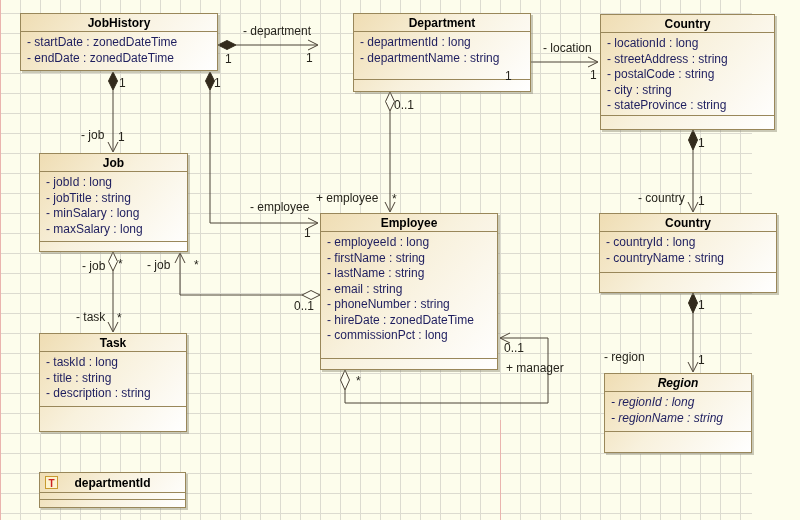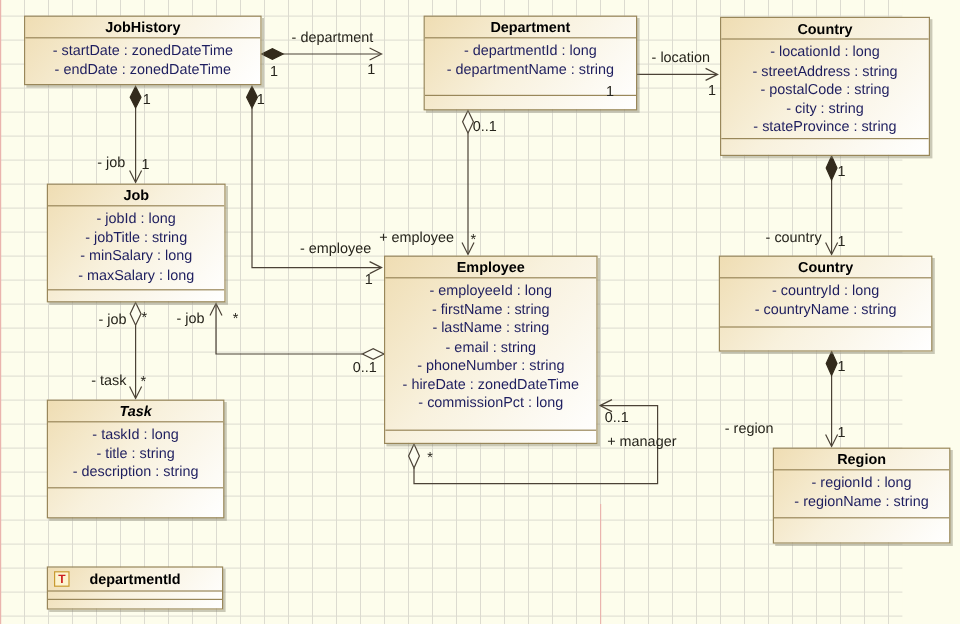--- a/index.html
+++ b/index.html
@@ -27,26 +27,25 @@
     display:flex;flex-direction:column;
     overflow:hidden;
     box-sizing:border-box;
   }
   .uml-title{
     font-size:12px;font-weight:bold;color:#000;
     text-align:center;padding:2px 4px 1px;
     border-bottom:1px solid #99875a;
     white-space:nowrap;
   }
-  .uml-title.abstract{font-style:italic;}
+  .uml-title.abstract{}
   .uml-attrs{
     flex:1;padding:3px 6px 0;
     font-size:12px;line-height:15.5px;color:#1e1e5f;
     white-space:nowrap;
-    text-align:center;
   }
   .uml-ops{border-top:1px solid #99875a;}
   .dt-title{position:relative;padding:3px 4px 2px;}
   .dt-icon{
     position:absolute;left:5px;top:3px;
     width:13px;height:13px;
     border:1px solid #c89a30;background:#fdf3cf;
     color:#cc2020;font-size:10px;font-weight:bold;line-height:13px;
     text-align:center;box-sizing:border-box;
   }
@@ -181,21 +180,21 @@
 
   <div class="uml-class" style="left:599px;top:213px;width:178px;height:80px;">
     <div class="uml-title">Country</div>
     <div class="uml-attrs">
       <div>- countryId : long</div>
       <div>- countryName : string</div>
     </div>
     <div class="uml-ops" style="height:19px;"></div>
   </div>
 
-  <div class="uml-class" style="left:644px;top:373px;width:148px;height:80px;">
+  <div class="uml-class" style="left:604px;top:373px;width:148px;height:80px;font-style:italic;">
     <div class="uml-title">Region</div>
     <div class="uml-attrs">
       <div>- regionId : long</div>
       <div>- regionName : string</div>
     </div>
     <div class="uml-ops" style="height:20px;"></div>
   </div>
 
   <div class="uml-class" style="left:39px;top:333px;width:148px;height:99px;">
     <div class="uml-title abstract">Task</div>

